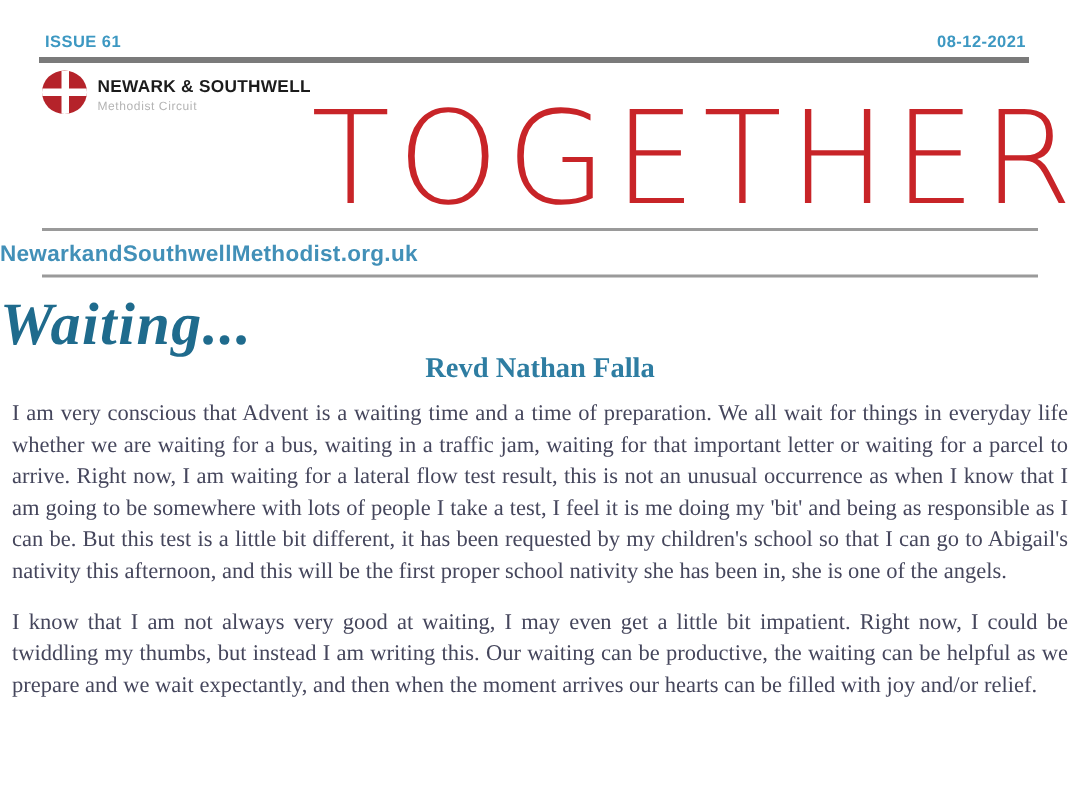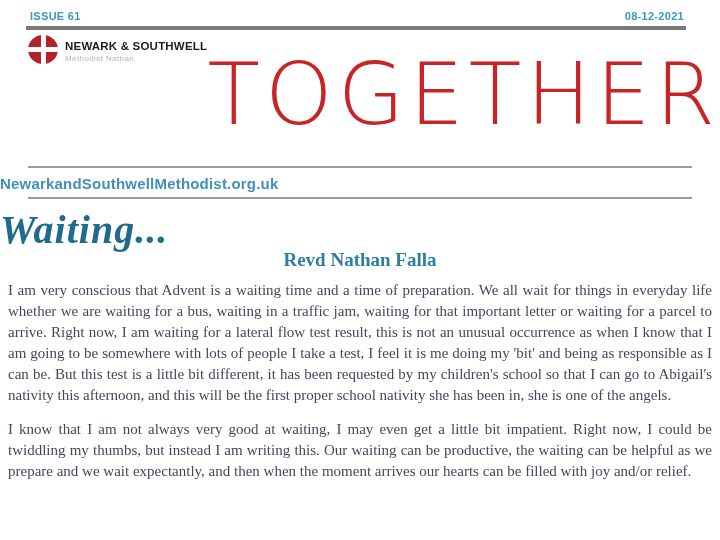--- a/index.html
+++ b/index.html
@@ -15,28 +15,29 @@
   
   .top-row {
     display: flex;
     justify-content: space-between;
     align-items: flex-start;
     padding: 10px 36px 0 30px;
     color: #3d98c2;
     font-size: 11px;
     font-weight: bold;
     letter-spacing: 0.3px;
+    margin-top: 12px;
   }
   .rule-thick {
     height: 4px;
     background: #7a7a7a;
     margin: 4px 34px 0 26px;
   }
   
-  .masthead { position: relative; height: 136px; }
+  .masthead { position: relative; height: 110px; }
   .brand {
     position: absolute;
     left: 28px;
     top: 5px;
     display: flex;
     align-items: flex-start;
     gap: 7px;
   }
   .orb {
     position: relative;
@@ -153,21 +154,21 @@
   <div class="rule-thick"></div>
 
   <div class="masthead">
     <div class="brand">
       <div class="orb">
         <div class="bar-v"></div>
         <div class="bar-h"></div>
       </div>
       <div class="brand-text">
         <div class="org-name">NEWARK &amp; SOUTHWELL</div>
-        <div class="org-subtitle">Methodist Nathan</div>
+        <div class="org-subtitle">Methodist Circuit</div>
       </div>
     </div>
     <div class="newsletter-title">TOGETHER</div>
   </div>
 
   <div class="rule-thin"></div>
 
   <div class="website-row">
     <span class="website-link">NewarkandSouthwellMethodist.org.uk</span>
   </div>

